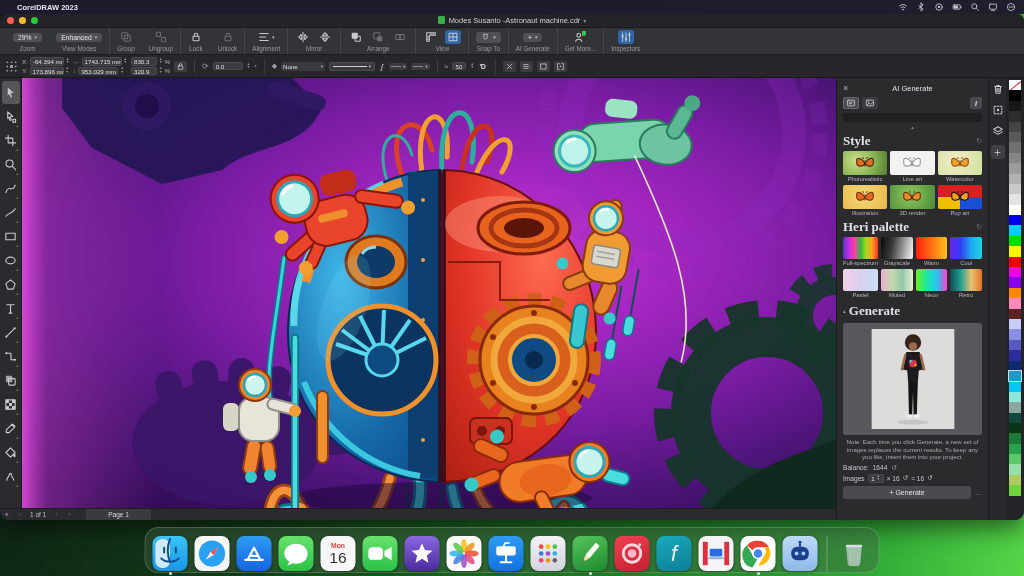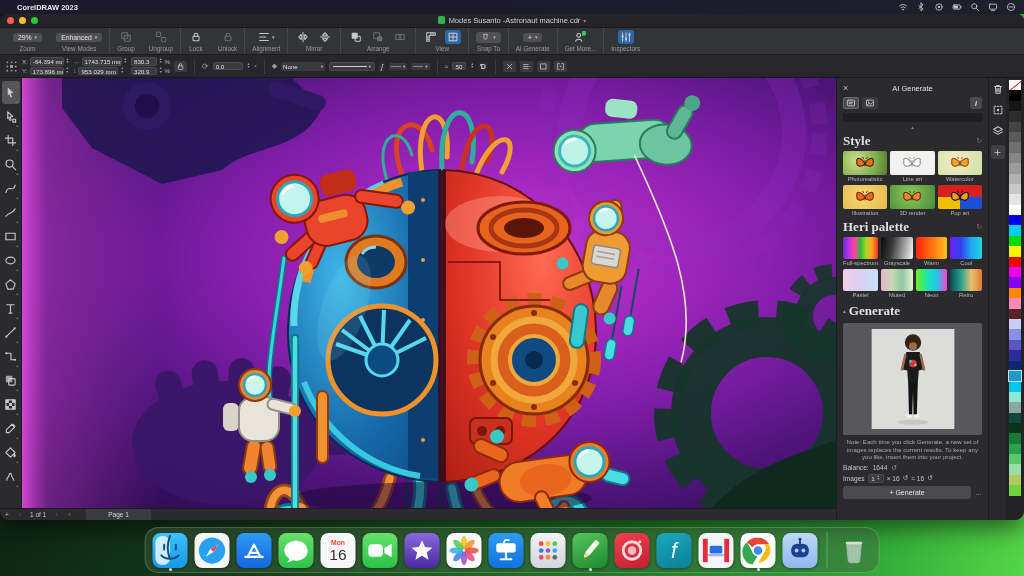--- a/index.html
+++ b/index.html
@@ -108,21 +108,21 @@
   .rail .rbtn{width:14px;height:14px;display:flex;align-items:center;justify-content:center;border-radius:2px;}
   .rail .rbtn.box{background:#3e3e43;}
   .strip{width:18px;background:#232327;display:flex;flex-direction:column;align-items:center;padding-top:2px;}
   .sw{width:12px;height:10.4px;position:relative;}
   .sw.none{background:#fff;}
   .sw.none:after{content:"";position:absolute;left:0;top:4.6px;width:14px;height:1.4px;background:#e02020;transform:rotate(-38deg);transform-origin:center;}
   .sw.sel{outline:1.5px solid #d8d8dc;outline-offset:-0.5px;z-index:2;}
   
   .dock{position:absolute;bottom:3px;left:50%;transform:translateX(-50%);height:46px;
     background:rgba(70,95,70,.42);border:1px solid rgba(255,255,255,.18);border-radius:14px;
-    display:flex;align-items:center;padding:0 7px;gap:7px;z-index:40;}
+    display:flex;align-items:flex-start;padding:8px 7px;gap:7px;z-index:40;}
   .dapp{width:35px;height:35px;position:relative;display:flex;align-items:center;justify-content:center;}
   .dtile{width:35px;height:35px;border-radius:8px;overflow:hidden;display:flex;align-items:center;justify-content:center;box-shadow:0 1px 3px rgba(0,0,0,.35);}
   .dapp svg{width:35px;height:35px;display:block;}
   .ddot{position:absolute;bottom:-3.5px;left:50%;transform:translateX(-50%);width:3px;height:3px;border-radius:50%;background:#dfeede;}
   .dsep{width:1px;height:36px;background:rgba(255,255,255,.28);margin:0 2px;}
 </style>
 </head>
 <body>
 
 <div class="screen">

